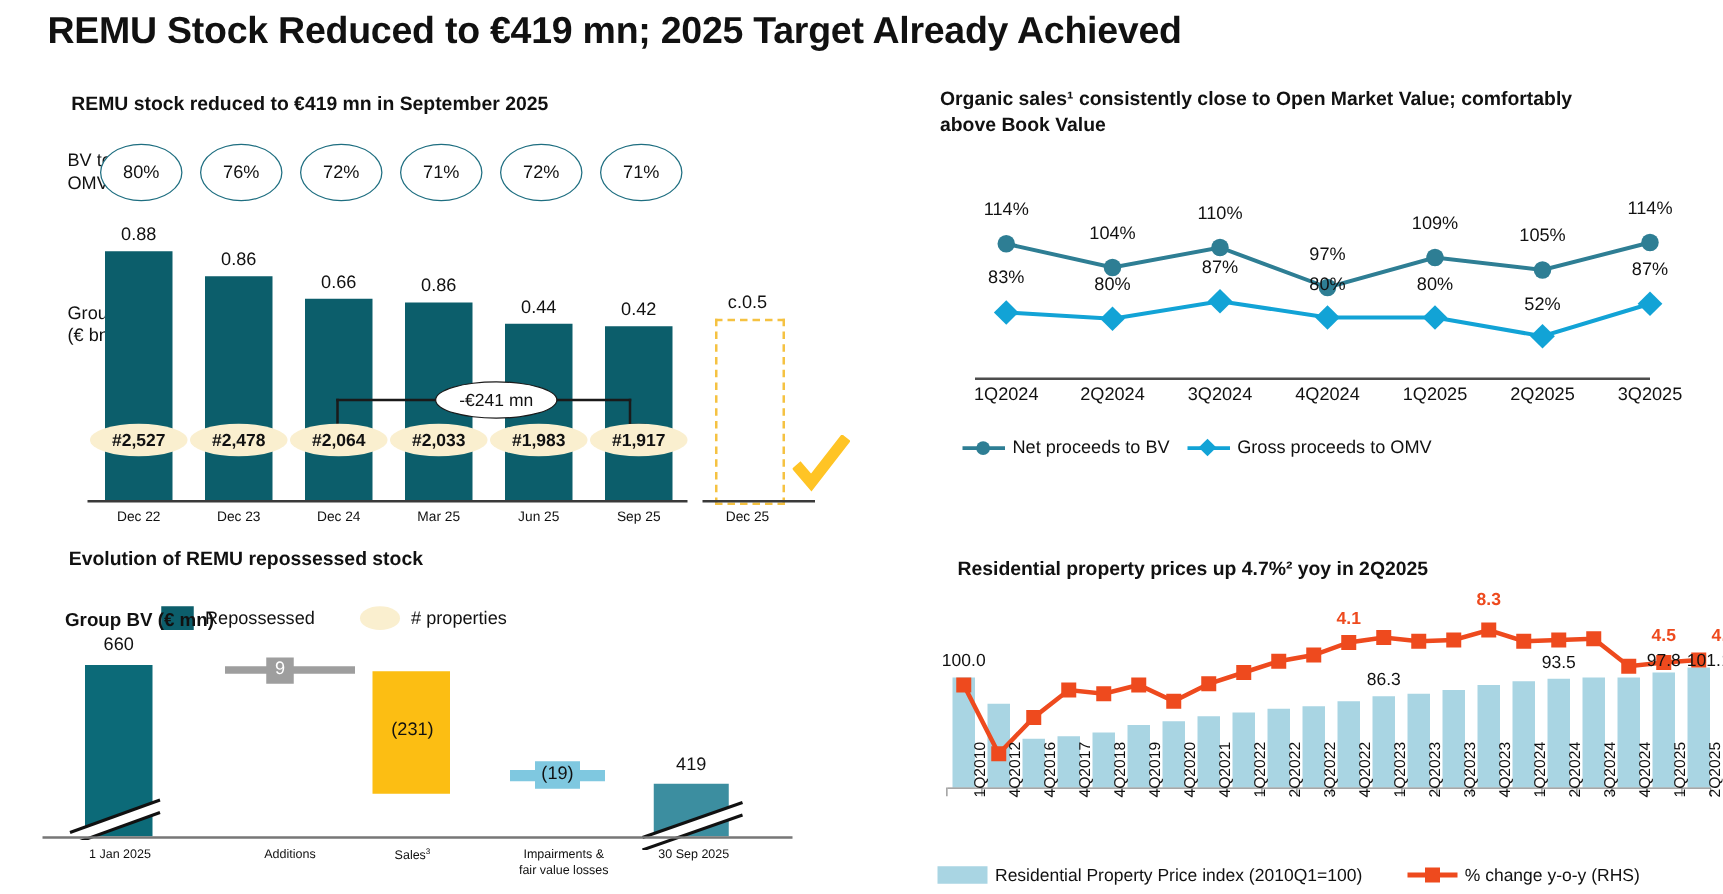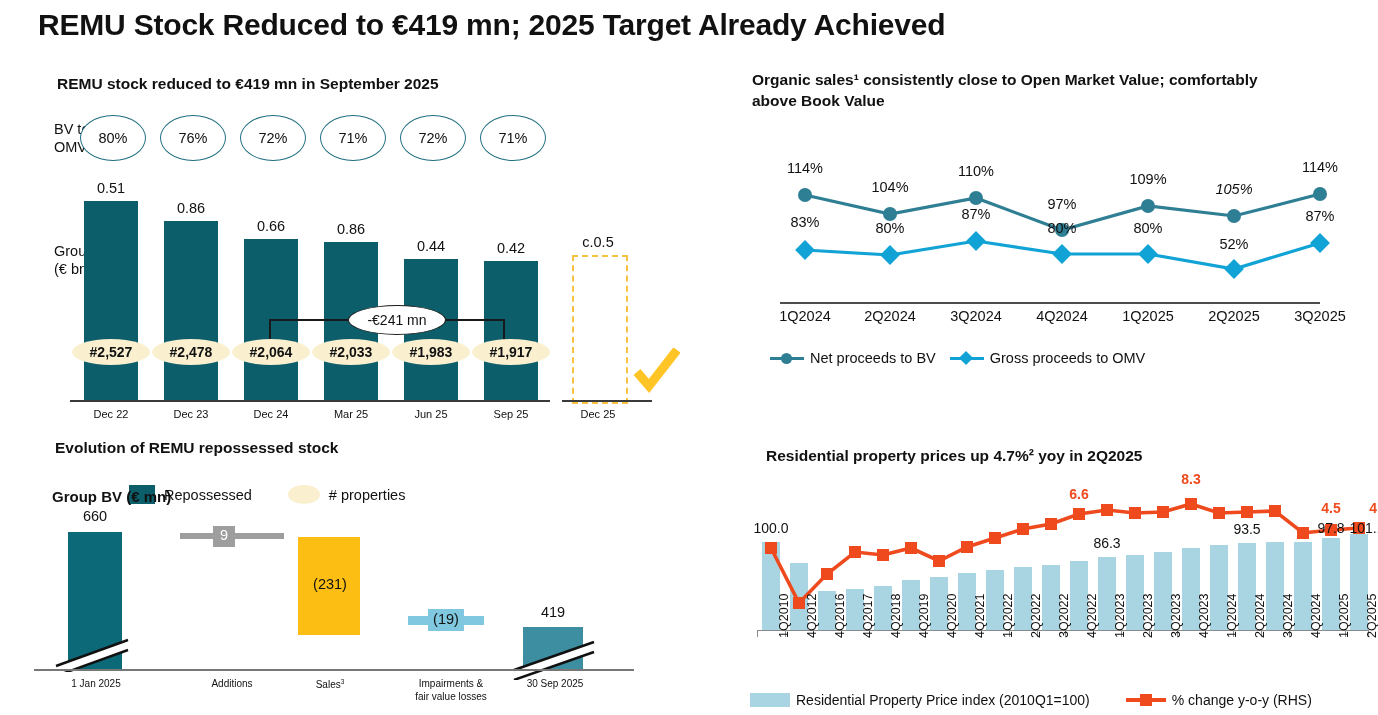--- a/index.html
+++ b/index.html
@@ -119,21 +119,21 @@
   <div class="omv-oval" style="left:480px;top:15px;">71%</div>
 
   <div class="bv-bar" style="left:84px;top:101px;width:54px;height:199px;"></div>
   <div class="bv-bar" style="left:164px;top:121px;width:54px;height:179px;"></div>
   <div class="bv-bar" style="left:244px;top:139px;width:54px;height:161px;"></div>
   <div class="bv-bar" style="left:324px;top:142px;width:54px;height:158px;"></div>
   <div class="bv-bar" style="left:404px;top:159px;width:54px;height:141px;"></div>
   <div class="bv-bar" style="left:484px;top:161px;width:54px;height:139px;"></div>
   <div class="bv-ghost" style="left:572px;top:155px;width:52px;height:145px;"></div>
 
-  <div class="bar-val" style="left:74px;top:80px;width:74px;">0.51</div>
+  <div class="bar-val" style="left:74px;top:80px;width:74px;">0.88</div>
   <div class="bar-val" style="left:154px;top:100px;width:74px;">0.86</div>
   <div class="bar-val" style="left:234px;top:118px;width:74px;">0.66</div>
   <div class="bar-val" style="left:314px;top:121px;width:74px;">0.86</div>
   <div class="bar-val" style="left:394px;top:138px;width:74px;">0.44</div>
   <div class="bar-val" style="left:474px;top:140px;width:74px;">0.42</div>
   <div class="bar-val" style="left:561px;top:134px;width:74px;">c.0.5</div>
 
   <div id="ann-box">
     <div class="ann-line" style="left:0px;top:12px;width:2px;height:34px;"></div>
     <div class="ann-line" style="left:0px;top:12px;width:82px;height:2px;"></div>
@@ -203,21 +203,21 @@
       <rect x="487" y="112" width="14" height="14" transform="rotate(45 494 119)"></rect>
       <rect x="573" y="86" width="14" height="14" transform="rotate(45 580 93)"></rect>
     </g>
   </svg>
 
   <div class="pt-lab" style="left:38px;top:10px;">114%</div>
   <div class="pt-lab" style="left:123px;top:29px;">104%</div>
   <div class="pt-lab" style="left:209px;top:13px;">110%</div>
   <div class="pt-lab" style="left:295px;top:46px;">97%</div>
   <div class="pt-lab" style="left:381px;top:21px;">109%</div>
-  <div class="pt-lab" style="left:467px;top:31px;font-style:italic;">105%</div>
+  <div class="pt-lab" style="left:467px;top:31px;">105%</div>
   <div class="pt-lab" style="left:553px;top:9px;">114%</div>
 
   <div class="pt-lab" style="left:38px;top:64px;">83%</div>
   <div class="pt-lab" style="left:123px;top:70px;">80%</div>
   <div class="pt-lab" style="left:209px;top:56px;">87%</div>
   <div class="pt-lab" style="left:295px;top:70px;">80%</div>
   <div class="pt-lab" style="left:381px;top:70px;">80%</div>
   <div class="pt-lab" style="left:467px;top:86px;">52%</div>
   <div class="pt-lab" style="left:553px;top:58px;">87%</div>
 
@@ -342,21 +342,21 @@
       <rect x="613" y="52" width="12" height="12"></rect>
     </g>
   </svg>
 
   <div class="br-bval" style="left:4px;top:50px;">100.0</div>
   <div class="br-bval" style="left:340px;top:65px;">86.3</div>
   <div class="br-bval" style="left:480px;top:51px;">93.5</div>
   <div class="br-bval" style="left:564px;top:50px;">97.8</div>
   <div class="br-bval" style="left:600px;top:50px;">101.1</div>
 
-  <div class="br-lval" style="left:319px;top:16px;">6.6</div>
+  <div class="br-lval" style="left:319px;top:16px;">4.1</div>
   <div class="br-lval" style="left:431px;top:1px;">8.3</div>
   <div class="br-lval" style="left:571px;top:30px;">4.5</div>
   <div class="br-lval" style="left:619px;top:30px;">4.7</div>
 
   <div id="br-axis"></div>
   <div class="br-tick" style="left:17px;top:160px;height:7px;"></div>
   <div class="br-tick" style="left:45px;top:160px;height:7px;"></div>
   <div class="br-tick" style="left:73px;top:160px;height:7px;"></div>
   <div class="br-tick" style="left:101px;top:160px;height:7px;"></div>
   <div class="br-tick" style="left:129px;top:160px;height:7px;"></div>

